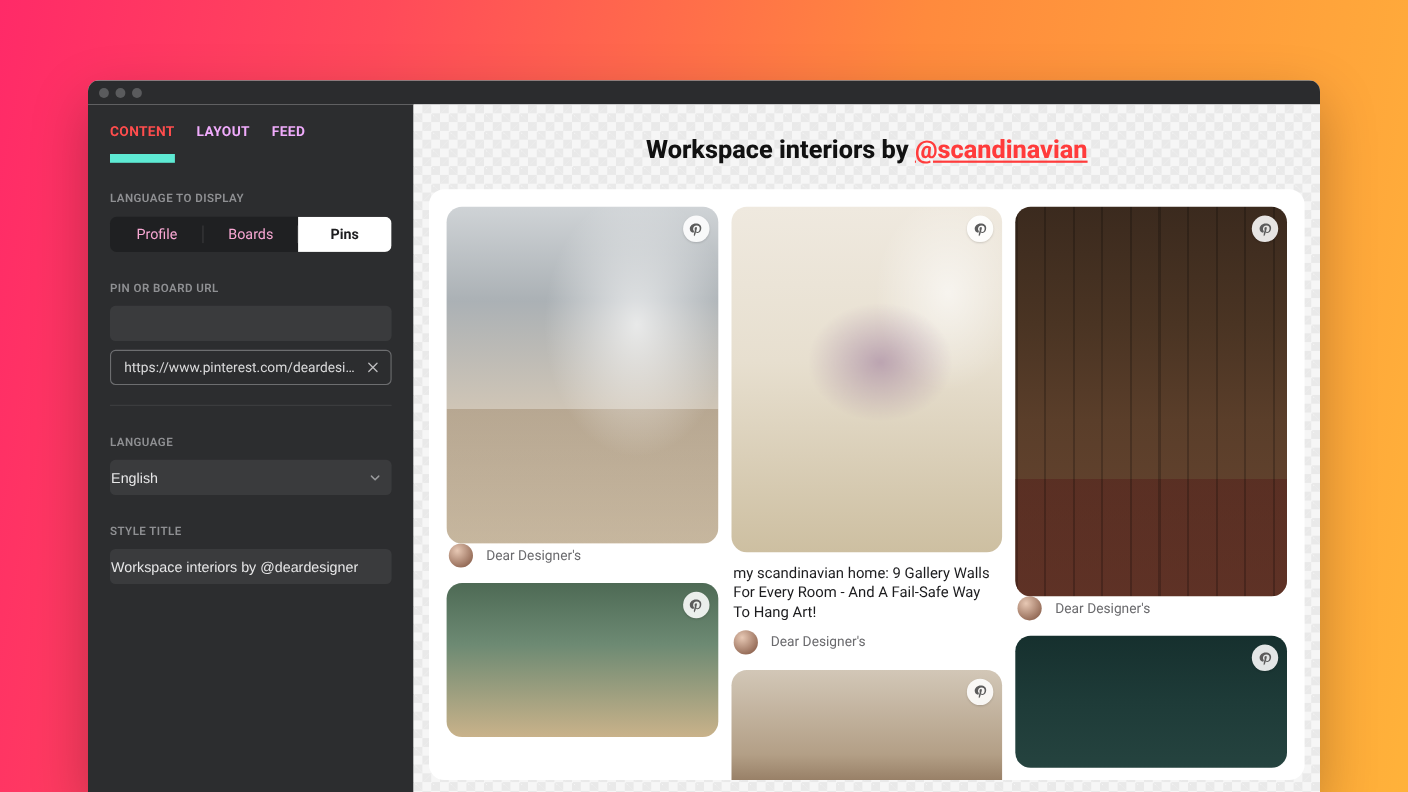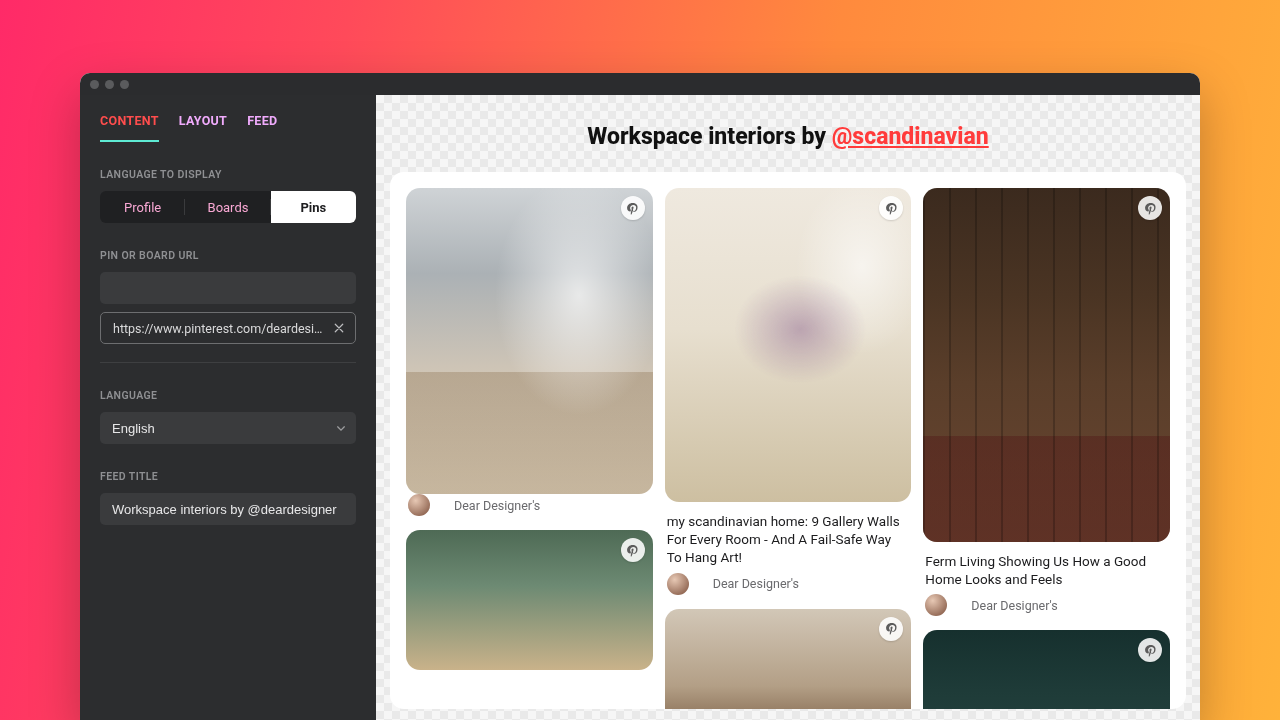--- a/index.html
+++ b/index.html
@@ -18,29 +18,29 @@
     height: 22px; background: #2b2c2e; display: flex; align-items: center; padding: 0 10px; gap: 6px;
   }
   .tl-dot { width: 9px; height: 9px; border-radius: 50%; background: #5a5b5d; }
   .app-body { flex: 1; display: flex; min-height: 0; }
   
   .sidebar {
     width: 296px; background: #2c2d2f; color: #d6d6d7; padding: 18px 20px; display: flex; flex-direction: column;
   }
   .tabs { display: flex; gap: 20px; font-size: 12.5px; font-weight: 700; letter-spacing: .3px; }
   .tab { color: #f0abfc; padding-bottom: 12px; cursor: pointer; }
-  .tab.active { color: #ff4d4d; border-bottom: 2px solid #5eead4; }
+  .tab.active { color: #ff4d4d; border-bottom: 8px solid #5eead4; }
   .section-label { font-size: 10.5px; letter-spacing: .4px; color: #8f9093; margin-top: 26px; margin-bottom: 10px; font-weight: 600; }
   .seg { display: flex; background: #1f2022; border-radius: 6px; overflow: hidden; height: 32px; }
   .seg-item { flex: 1; display:flex; align-items:center; justify-content:center; font-size: 13px; color:#f9a8d4; cursor:pointer; position:relative; }
   .seg-item:not(:last-child)::after { content:""; position:absolute; right:0; top:8px; bottom:8px; width:1px; background:#3a3b3d; }
   .seg-item.active { background:#ffffff; color:#1d1d1f; font-weight:700; }
   .seg-item.active::after{display:none;}
   .input, .select {
-    width:100%; height:32px; background:#3a3b3d; border:none; border-radius:5px; color:#e7e7e8; padding:0 12px; font-size:13px; outline:none;
+    width:100%; height:32px; background:#3a3b3d; border:none; border-radius:5px; color:#e7e7e8; padding:0 1px; font-size:13px; outline:none;
   }
   .url-chip {
     margin-top:8px; height:32px; display:flex; align-items:center; gap:8px; padding:0 8px 0 12px;
     border:1px solid #6d6e70; border-radius:5px; background:transparent;
   }
   .url-chip span { flex:1; font-size:12.5px; color:#d9d9da; white-space:nowrap; overflow:hidden; text-overflow:ellipsis; }
   .url-x { width:16px;height:16px;display:flex;align-items:center;justify-content:center;color:#bdbdbf;cursor:pointer;}
   .divider { height:1px; background:#3e3f41; margin:18px 0 0 0;}
   .select-wrap{position:relative;}
   .select-caret{position:absolute; right:10px; top:50%; transform:translateY(-50%); color:#9a9b9d; pointer-events:none;}
@@ -66,21 +66,21 @@
   .col { flex:1; display:flex; flex-direction:column; gap:14px; }
   .pin { display:flex; flex-direction:column; }
   .thumb { width:100%; border-radius:14px; position:relative; overflow:hidden; }
   .p-badge {
     position:absolute; top:8px; right:8px; width:24px; height:24px; border-radius:50%;
     background:rgba(255,255,255,.88); display:flex; align-items:center; justify-content:center; color:#5c5c5c;
     box-shadow:0 1px 2px rgba(0,0,0,.15);
   }
   .p-badge svg{width:13px;height:13px;}
   .pin-title { font-size:13.5px; color:#1c1c1e; margin:10px 2px 6px; line-height:1.35; }
-  .author { display:flex; align-items:center; gap:24px; margin:0 2px; }
+  .author { display:flex; align-items:center; gap:12px; margin:0 2px; }
   .avatar { width:22px;height:22px;border-radius:50%; background:radial-gradient(circle at 35% 30%, #e7c8b4, #7a4d39); }
   .author-name { font-size:12.5px; color:#6a6a6d; }
 
   
   .th-a{height:306px;background:linear-gradient(180deg,#cfd3d6 0%,#abb1b5 28%,#cfc5b6 60%,#e6dcc9 100%);} 
   .th-a::before{content:"";position:absolute;inset:0;background:
      radial-gradient(140px 200px at 70% 35%,rgba(255,255,255,.7),transparent 60%),
      linear-gradient(180deg,transparent 60%,rgba(139,112,78,.35) 60%);}
   .th-d{height:140px;background:linear-gradient(180deg,#4e6a55 0%,#6d8a73 40%,#c9b28a 100%);} 
 
@@ -138,21 +138,21 @@
         <div class="section-label">LANGUAGE</div>
         <div class="select-wrap">
           <input class="select" readonly="" value="English" style="">
           <span class="select-caret">
             <svg viewBox="0 0 12 12" width="10" height="10">
                 <path d="M2 4l4 4 4-4" stroke="currentColor" stroke-width="1.6" fill="none" stroke-linecap="round"></path>
               </svg>
           </span>
         </div>
 
-        <div class="section-label">FEED TITLE</div>
+        <div class="section-label">STYLE TITLE</div>
         <input class="input" value="Workspace interiors by @deardesigner" style="">
       </aside>
 
       <main class="preview">
         <h1 class="feed-title">
           <span>Workspace interiors by </span><a href="#">@scandinavian</a>
         </h1>
         <div class="card-area">
           <div class="masonry">
 
@@ -209,21 +209,20 @@
 
             <div class="col">
               <div class="pin">
                 <div class="thumb th-c">
                   <div class="p-badge">
                     <svg viewBox="0 0 24 24">
                         <path fill="currentColor" d="M12 2C6.5 2 2 6.1 2 11.2c0 3.8 2.4 6.5 5.7 6.5.5 0 .8-.3.9-.8l.4-1.5c.1-.4 0-.6-.3-.9-.7-.8-1.1-1.8-1.1-3.2 0-3.1 2.3-5.9 6-5.9 3.3 0 5.1 2 5.1 4.7 0 3.5-1.6 6.5-3.9 6.5-1.3 0-2.2-1-1.9-2.3.4-1.5 1.1-3.2 1.1-4.3 0-1-.5-1.8-1.6-1.8-1.3 0-2.3 1.3-2.3 3.1 0 1.1.4 1.9.4 1.9l-1.5 6.2c-.4 1.8 0 4 .1 4.2 0 .1.2.2.3 0 .1-.1 1.6-2 2.1-3.8l.8-3c.4.8 1.6 1.4 2.8 1.4 3.7 0 6.2-3.4 6.2-7.9C21.9 5.4 18 2 12 2z"></path>
                       </svg>
                   </div>
                 </div>
-                <div class="pin-title">Ferm Living Showing Us How a Good Home Looks and Feels</div>
                 <div class="author">
                   <div class="avatar"></div>
                   <div class="author-name">Dear Designer's</div>
                 </div>
               </div>
               <div class="pin">
                 <div class="thumb th-f">
                   <div class="p-badge">
                     <svg viewBox="0 0 24 24">
                         <path fill="currentColor" d="M12 2C6.5 2 2 6.1 2 11.2c0 3.8 2.4 6.5 5.7 6.5.5 0 .8-.3.9-.8l.4-1.5c.1-.4 0-.6-.3-.9-.7-.8-1.1-1.8-1.1-3.2 0-3.1 2.3-5.9 6-5.9 3.3 0 5.1 2 5.1 4.7 0 3.5-1.6 6.5-3.9 6.5-1.3 0-2.2-1-1.9-2.3.4-1.5 1.1-3.2 1.1-4.3 0-1-.5-1.8-1.6-1.8-1.3 0-2.3 1.3-2.3 3.1 0 1.1.4 1.9.4 1.9l-1.5 6.2c-.4 1.8 0 4 .1 4.2 0 .1.2.2.3 0 .1-.1 1.6-2 2.1-3.8l.8-3c.4.8 1.6 1.4 2.8 1.4 3.7 0 6.2-3.4 6.2-7.9C21.9 5.4 18 2 12 2z"></path>

